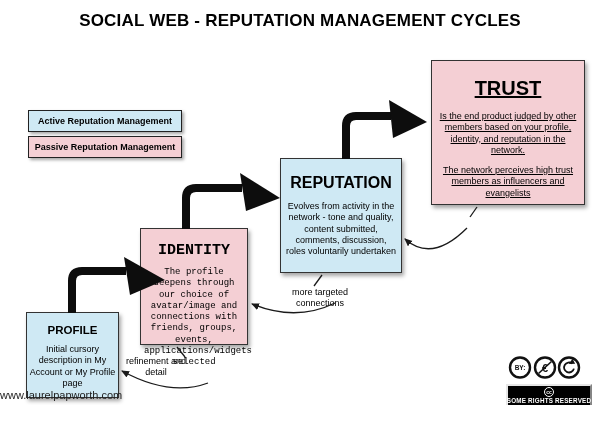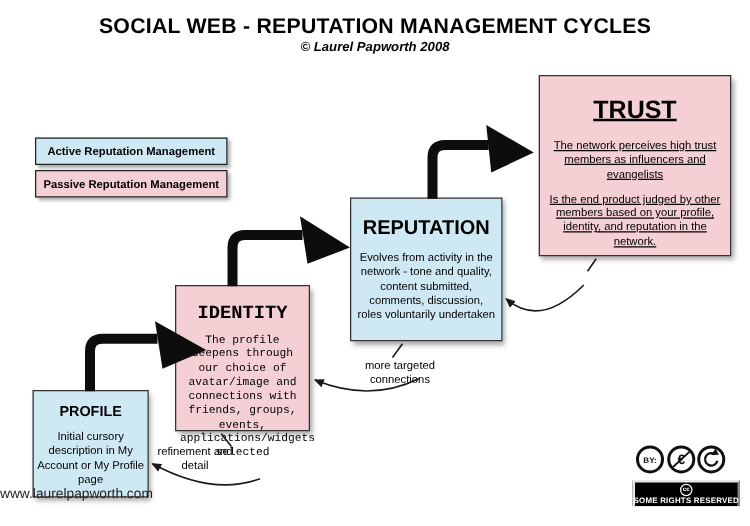--- a/index.html
+++ b/index.html
@@ -77,21 +77,20 @@
     color:#fff; font-size:6.3px; font-weight:bold; letter-spacing:0.2px;
     line-height:8px; white-space:nowrap;
   }
 </style>
 </head>
 <body>
 
 <div class="canvas">
 
   <div class="title">SOCIAL WEB - REPUTATION MANAGEMENT CYCLES</div>
-  <div class="subtitle">© Laurel Papworth 2008</div>
 
   <div class="legend-box" id="legend-active">
     <span>Active Reputation Management</span>
   </div>
   <div class="legend-box" id="legend-passive">
     <span>Passive Reputation Management</span>
   </div>
 
   <div class="stage active" id="stage-profile">
     <div class="stage-title">PROFILE</div>
@@ -103,22 +102,22 @@
     <p>The profile deepens through our choice of avatar/image and connections with friends, groups, events, applications/widgets selected</p>
   </div>
 
   <div class="stage active" id="stage-reputation">
     <div class="stage-title">REPUTATION</div>
     <p>Evolves from activity in the network - tone and quality, content submitted, comments, discussion, roles voluntarily undertaken</p>
   </div>
 
   <div class="stage passive" id="stage-trust">
     <div class="stage-title">TRUST</div>
+    <p>Is the end product judged by other members based on your profile, identity, and reputation in the network.</p>
     <p>The network perceives high trust members as influencers and evangelists</p>
-    <p>Is the end product judged by other members based on your profile, identity, and reputation in the network.</p>
   </div>
 
   <div class="fb-label" id="fb-refinement">refinement and detail</div>
   <div class="fb-label" id="fb-connections">more targeted connections</div>
 
   <svg class="arrows" width="600" height="421" viewBox="0 0 600 421" aria-hidden="true">
     <defs>
       <marker id="mthin" markerWidth="9" markerHeight="8" refX="7" refY="3.5" orient="auto" markerUnits="userSpaceOnUse">
         <path d="M0,0 L8,3.5 L0,7 Z" fill="#1a1a1a"></path>
       </marker>

